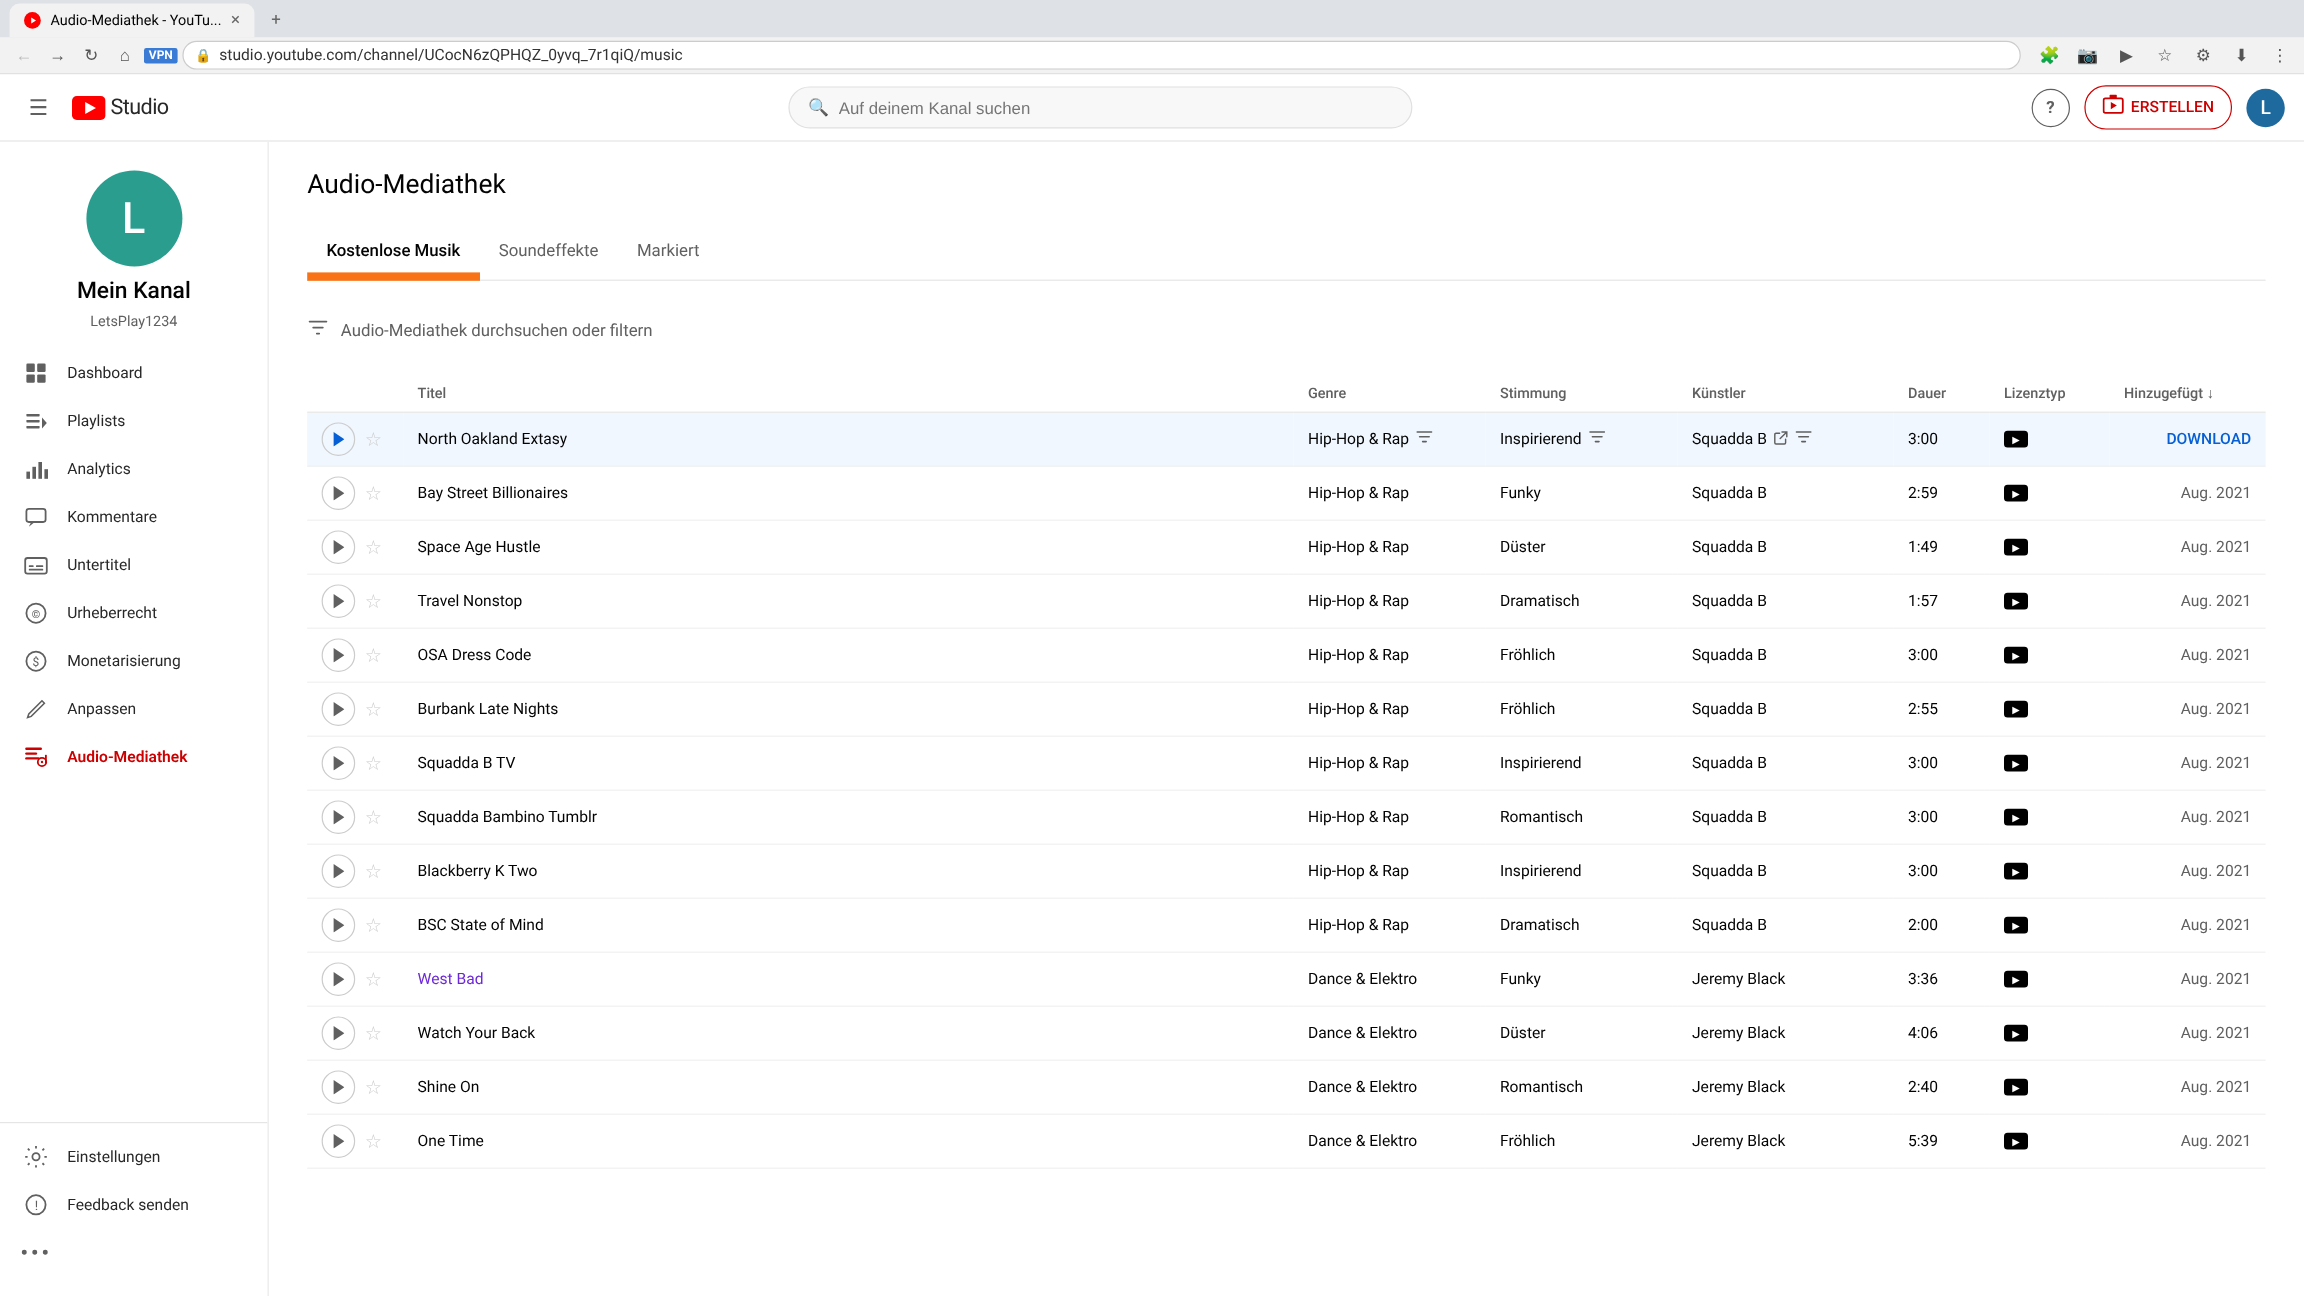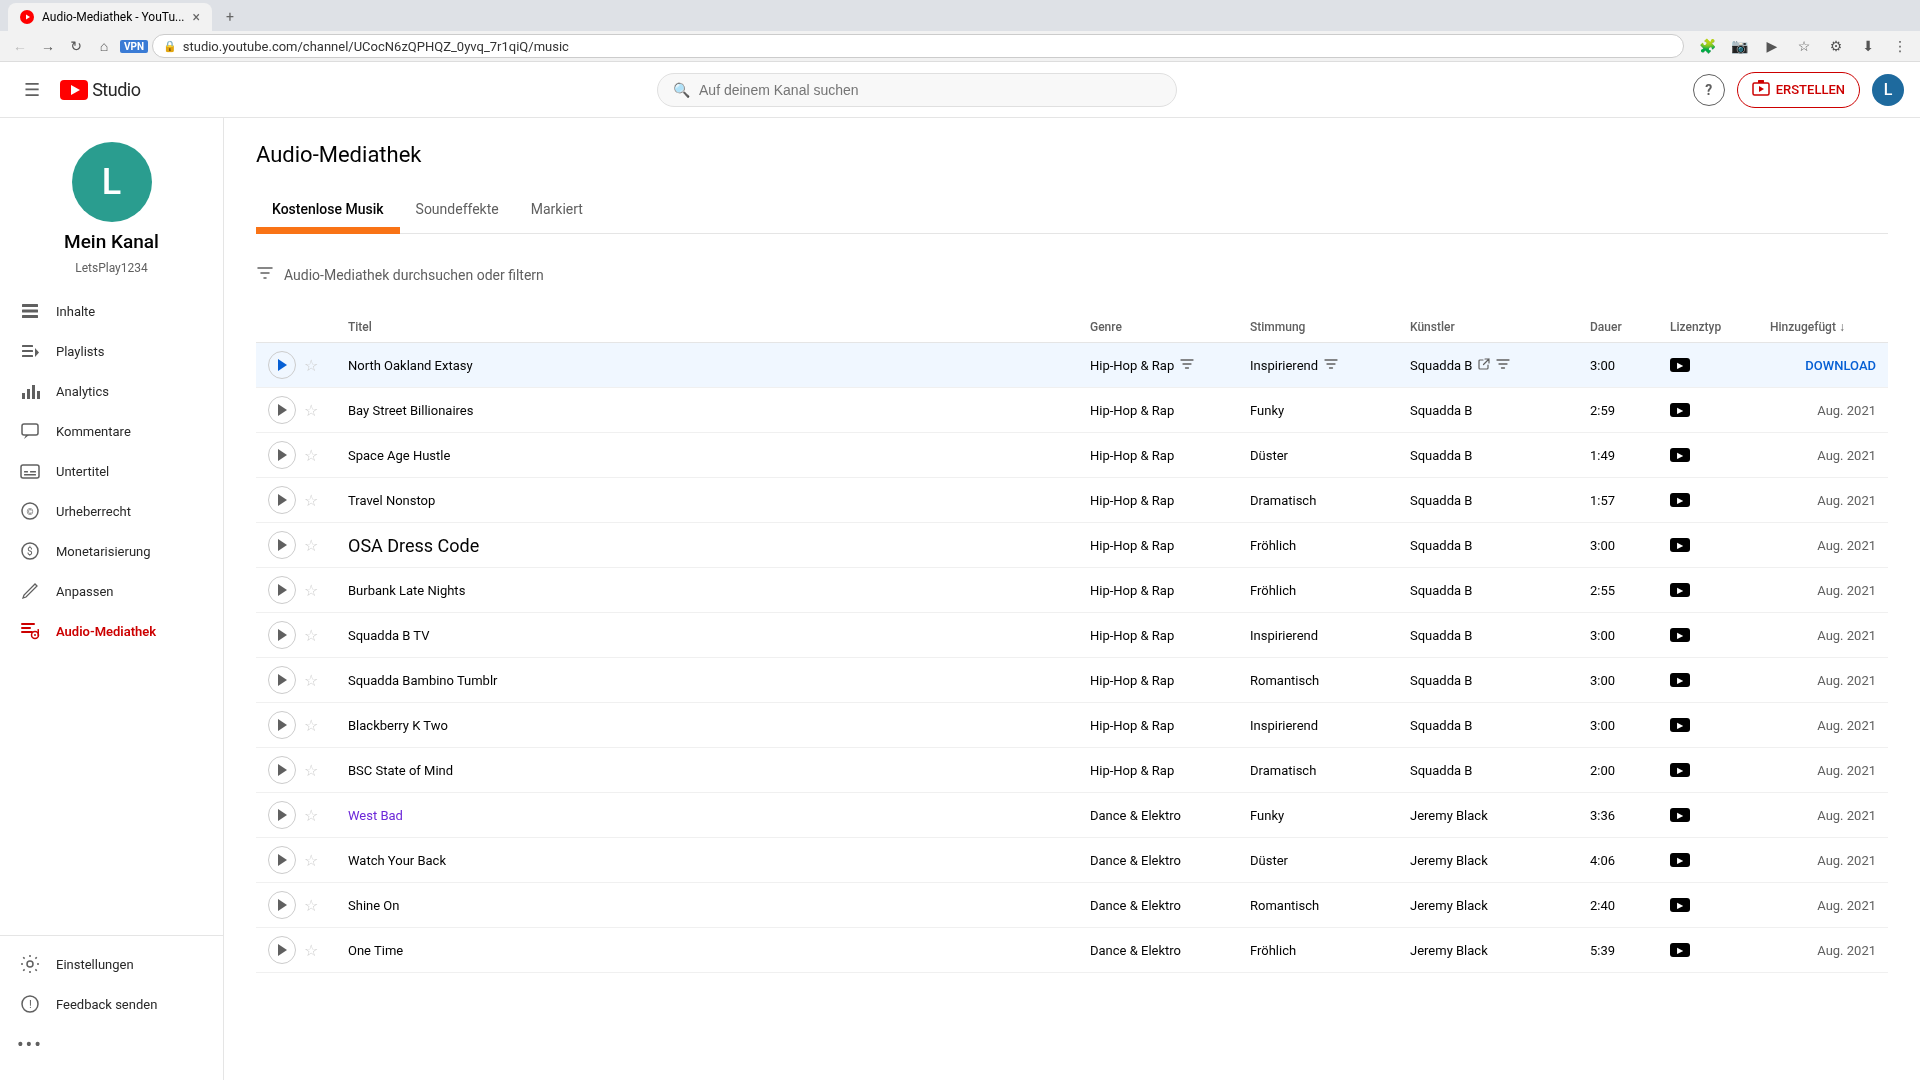--- a/index.html
+++ b/index.html
@@ -181,26 +181,27 @@
       <div class="sidebar-channel">
         <div class="channel-avatar">L</div>
         <span class="channel-name">Mein Kanal</span>
         <span class="channel-handle">LetsPlay1234</span>
       </div>
 
       <nav class="sidebar-nav">
         <div class="nav-item">
           <span class="nav-icon">
             <svg width="20" height="20" viewBox="0 0 20 20" fill="none">
-                <rect x="2" y="3" width="16" height="3" rx="0.5" fill="#606060"></rect>
-                <rect x="2" y="8.5" width="16" height="3" rx="0.5" fill="#606060"></rect>
-                <rect x="2" y="14" width="16" height="3" rx="0.5" fill="#606060"></rect>
-              </svg>
-          </span>
-          <span class="nav-label">Inhalte</span>
+                <rect x="2" y="2" width="7" height="7" rx="1" fill="#606060"></rect>
+                <rect x="11" y="2" width="7" height="7" rx="1" fill="#606060"></rect>
+                <rect x="2" y="11" width="7" height="7" rx="1" fill="#606060"></rect>
+                <rect x="11" y="11" width="7" height="7" rx="1" fill="#606060"></rect>
+              </svg>
+          </span>
+          <span class="nav-label">Dashboard</span>
         </div>
         <div class="nav-item">
           <span class="nav-icon">
             <svg width="20" height="20" viewBox="0 0 20 20" fill="none">
                 <rect x="2" y="4" width="11" height="2" rx="0.5" fill="#606060"></rect>
                 <rect x="2" y="9" width="11" height="2" rx="0.5" fill="#606060"></rect>
                 <rect x="2" y="14" width="11" height="2" rx="0.5" fill="#606060"></rect>
                 <polygon points="15,7 15,16 19,11.5" fill="#606060"></polygon>
               </svg>
           </span>
@@ -502,21 +503,21 @@
     <td style="width:80px;">
       <div style="display:flex;align-items:center;gap:6px;">
         <div class="play-btn">
           <svg width="10" height="12" viewBox="0 0 10 12" fill="none">
                       <polygon points="1,0 1,12 10,6" fill="#606060"></polygon>
                     </svg>
         </div>
         <span class="star-btn">☆</span>
       </div>
     </td>
-    <td style="font-size:18px;color:#030303;">OSA Dress Code</td>
+    <td style="font-size:13px;color:#030303;">OSA Dress Code</td>
     <td>
       <div class="genre-cell">
         <span>Hip-Hop &amp; Rap</span>
 
       </div>
     </td>
     <td>
       <div style="display:flex;align-items:center;gap:6px;">
         <span>Fröhlich</span>
 

